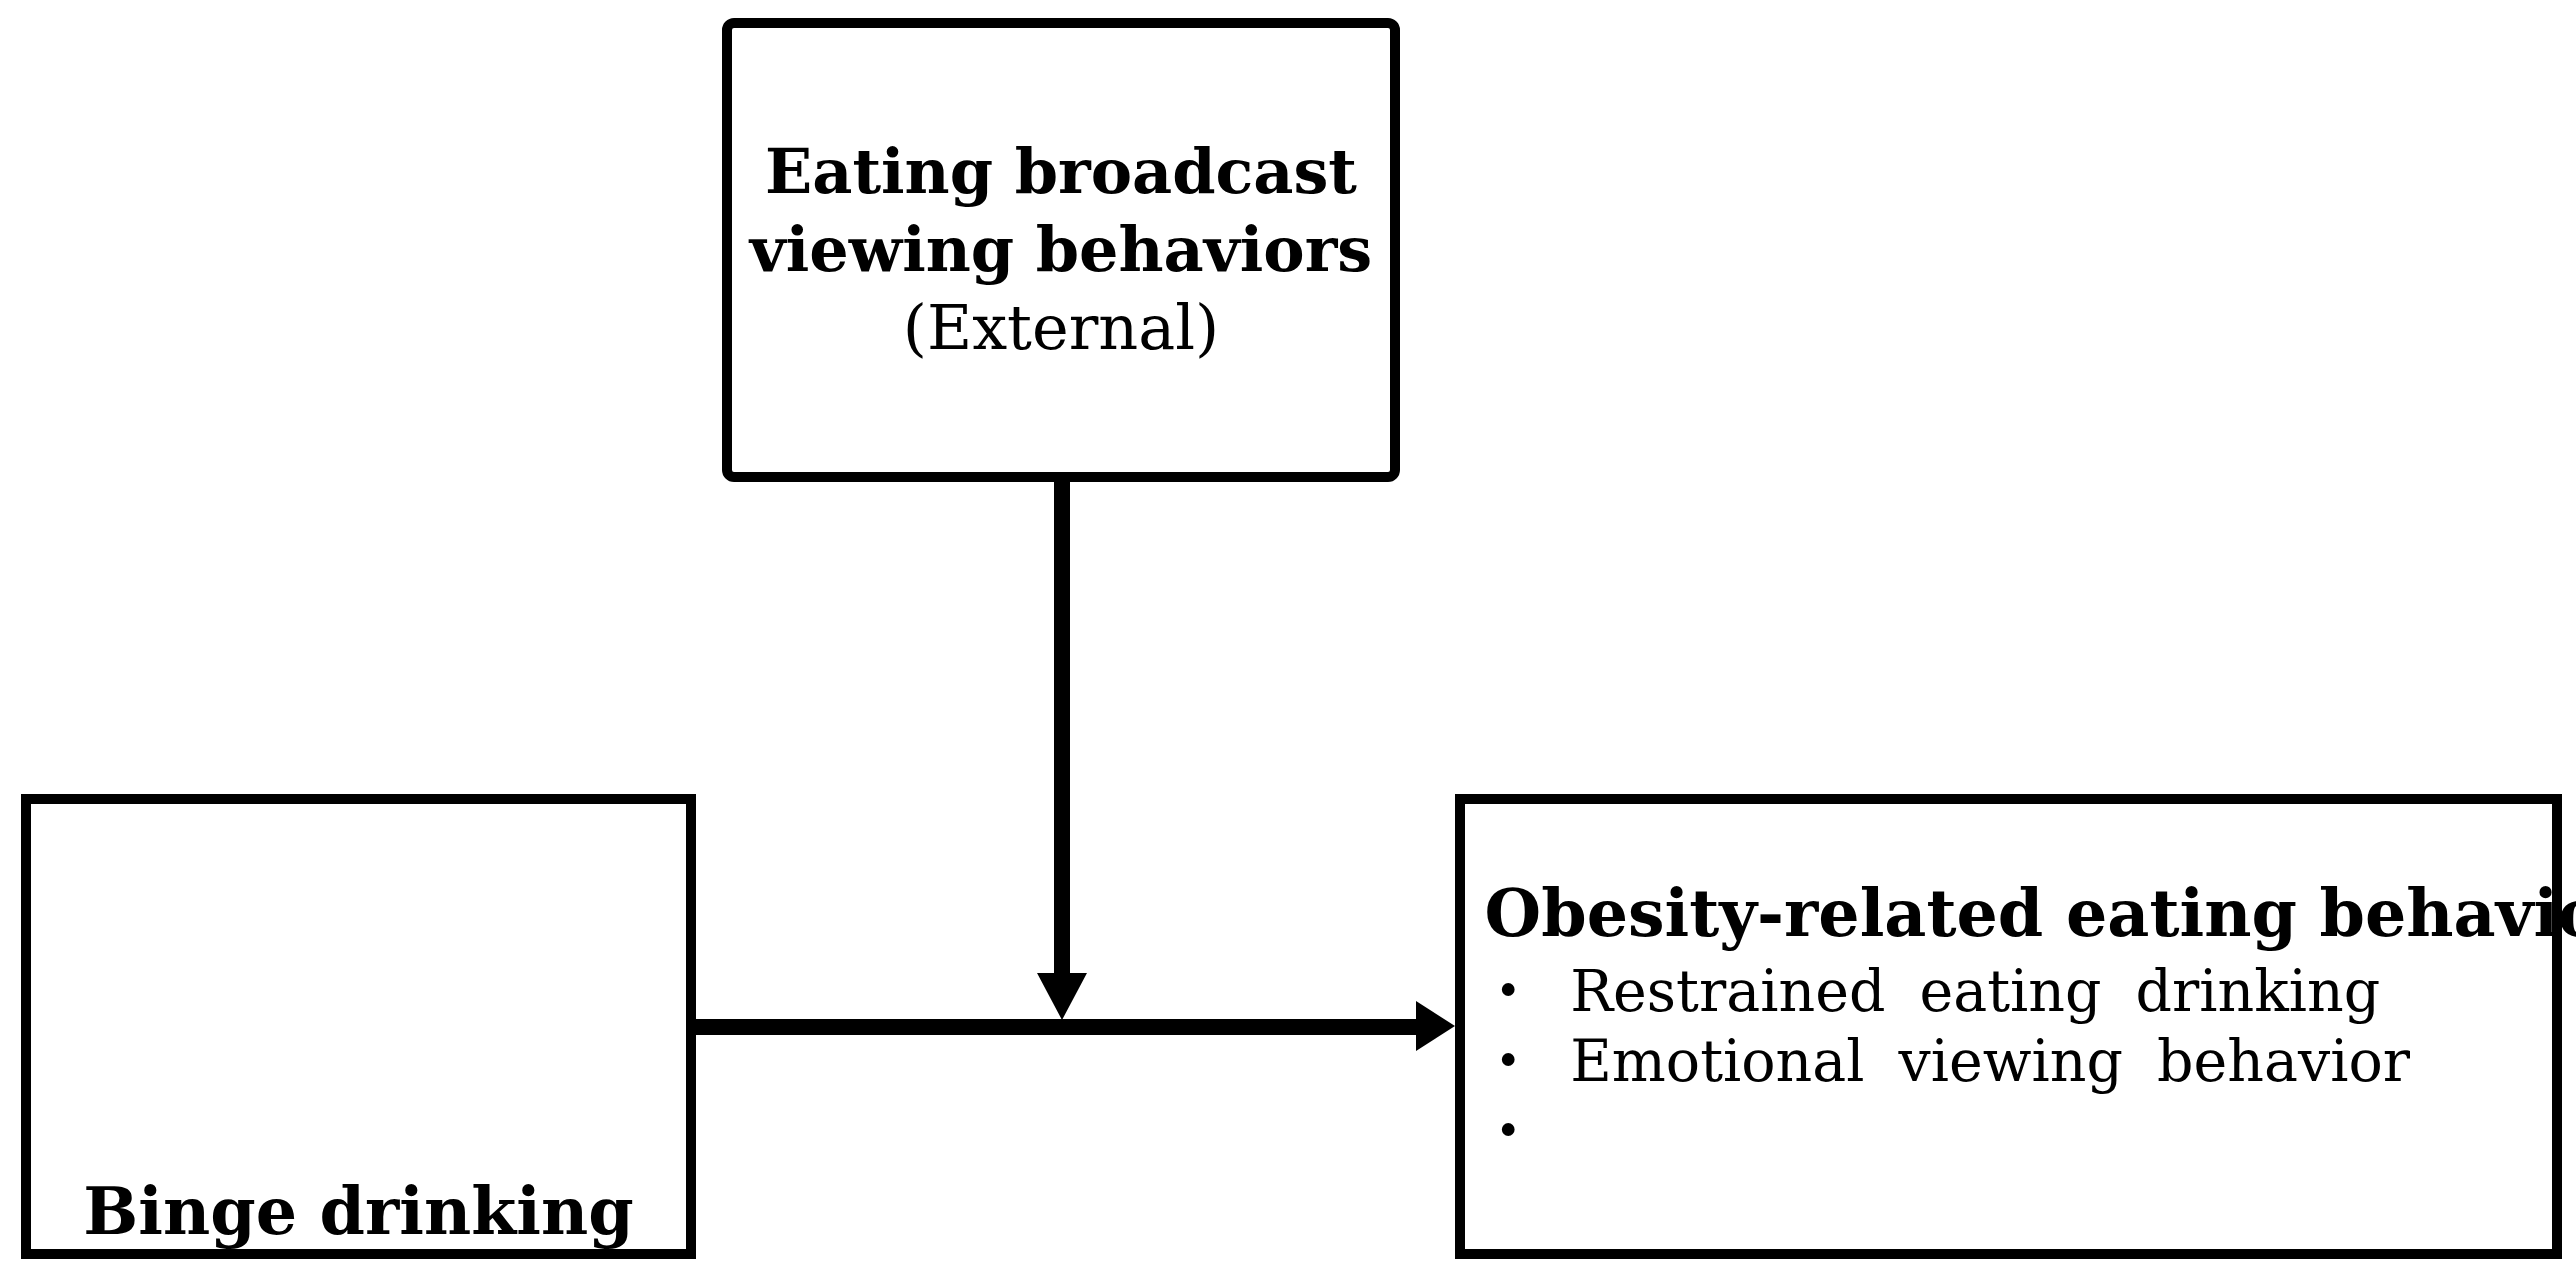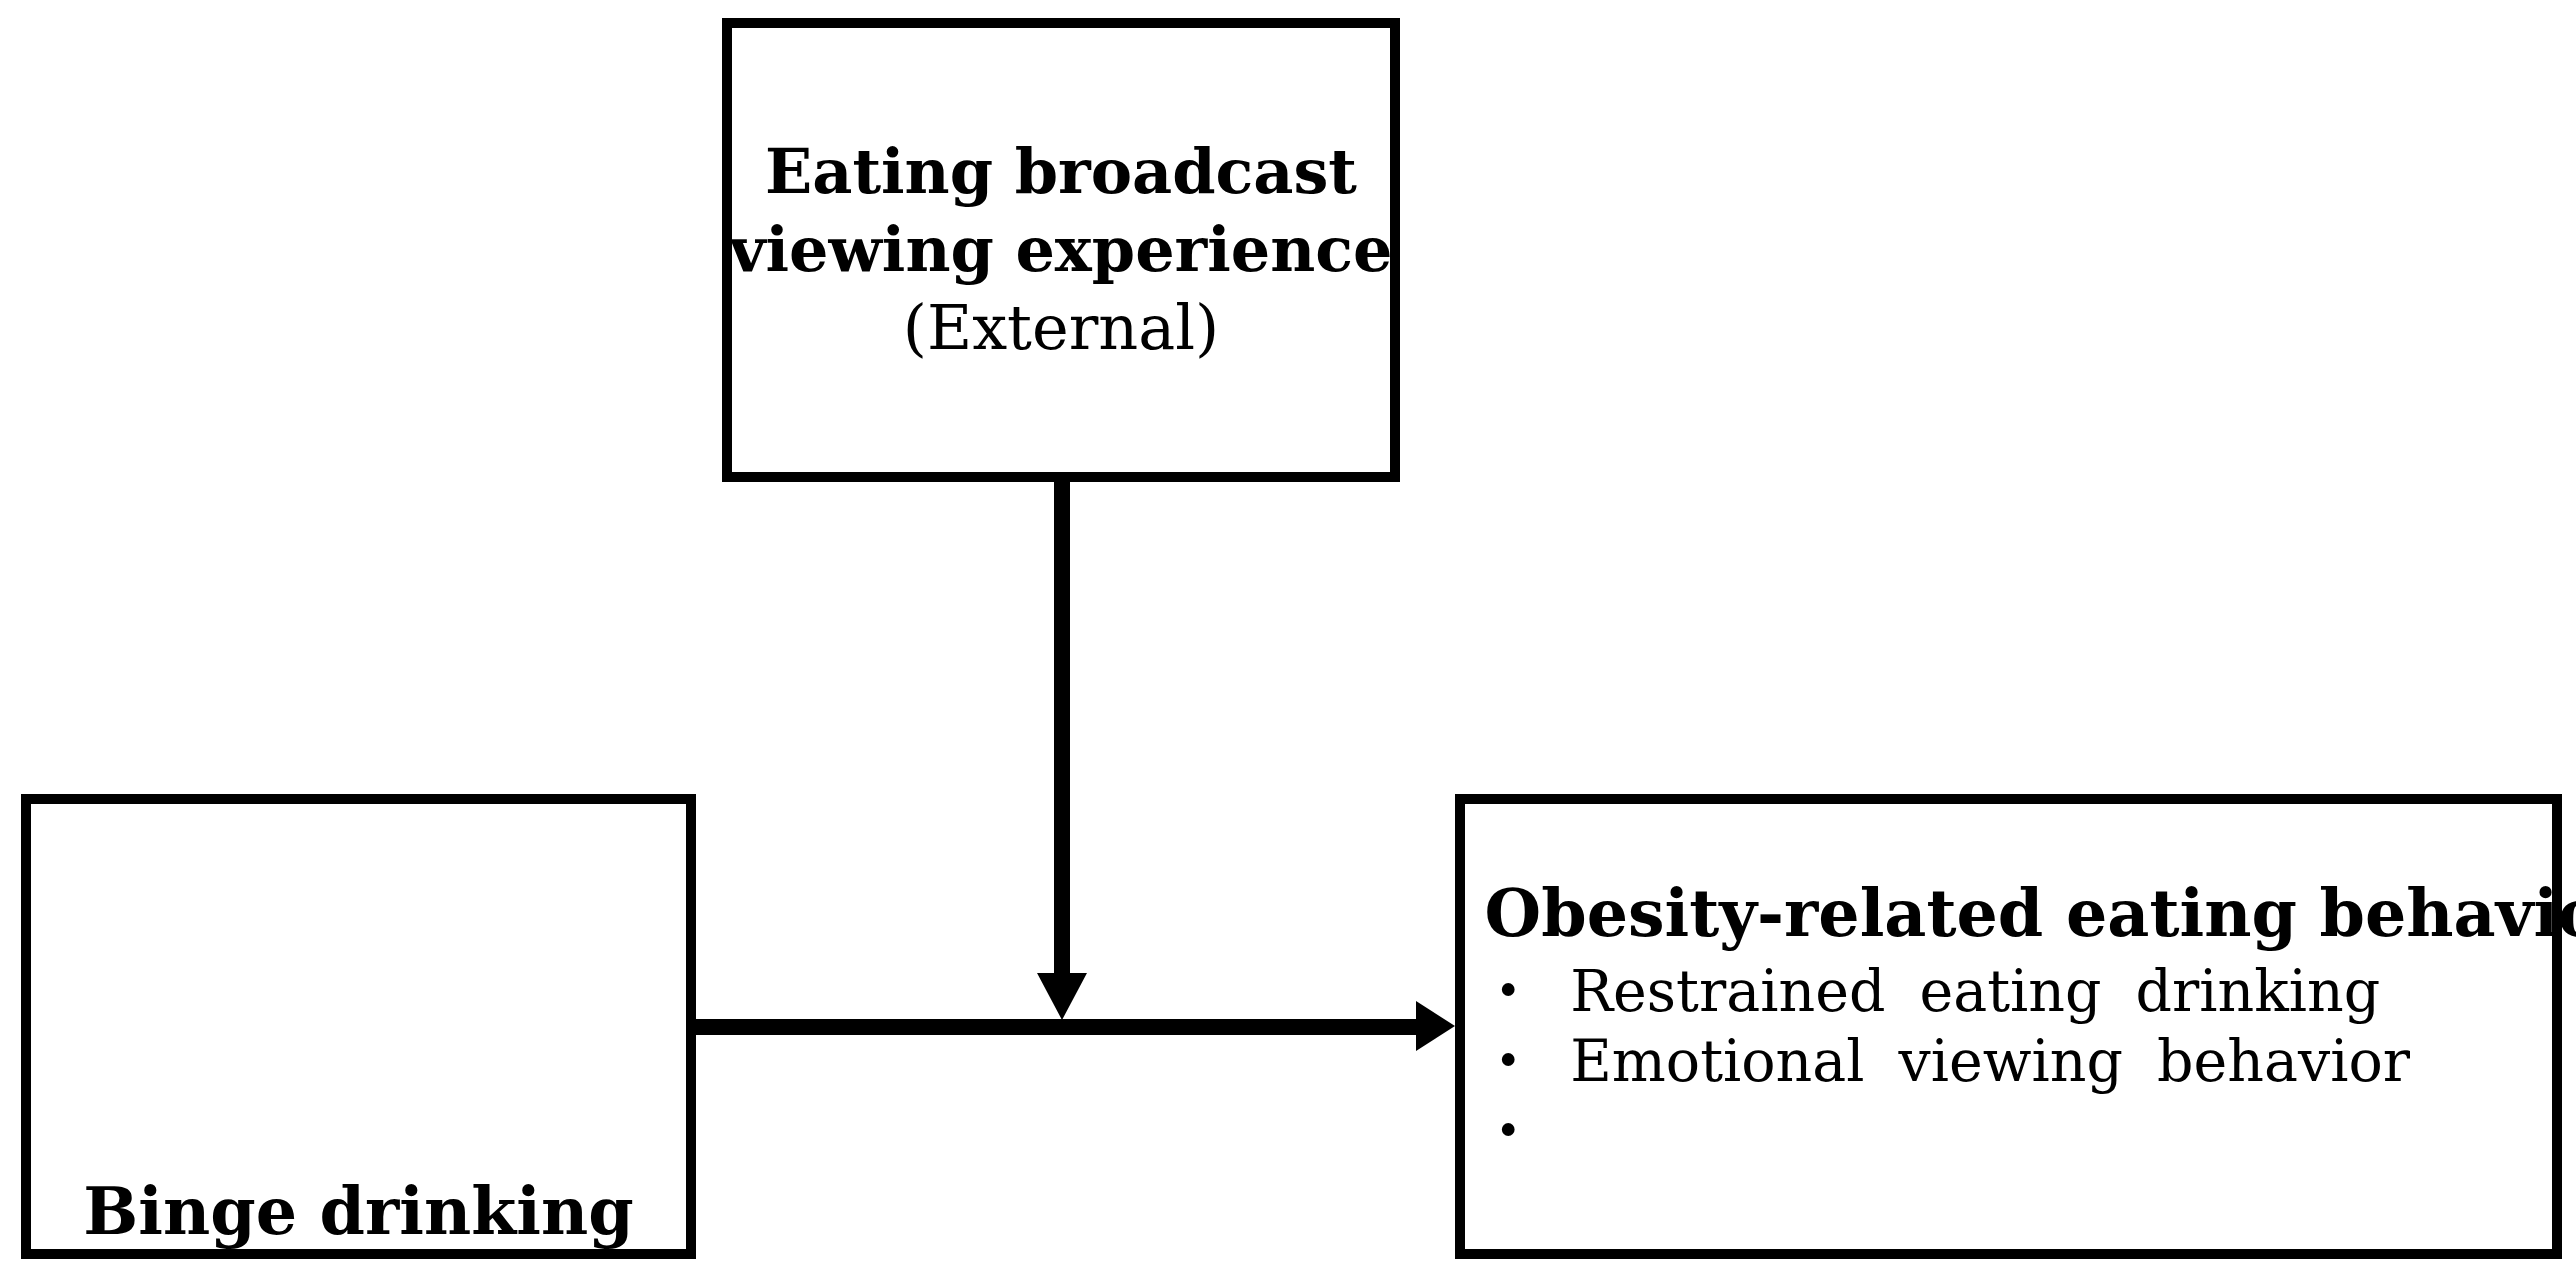--- a/index.html
+++ b/index.html
@@ -17,20 +17,21 @@
     box-sizing: border-box;
     border: 10.6px solid #000000;
     background: #ffffff;
   }
   
   .moderator-box {
     left: 722px; top: 18px; width: 678px; height: 464px;
     display: flex; flex-direction: column;
     justify-content: center; align-items: center;
     text-align: center;
+    border-radius: 12px;
   }
   .moderator-box .line {
     font-size: 62px; line-height: 78px; white-space: nowrap;
   }
   .moderator-box .line.bold { font-weight: bold; }
   
   .predictor-box {
     left: 21px; top: 794px; width: 675px; height: 465px;
     display: flex; justify-content: center; align-items: flex-end;
   }
@@ -71,21 +72,21 @@
     border-left: 39px solid #000000;
   }
 </style>
 </head>
 <body>
 
 <div class="canvas">
 
   <div class="box moderator-box">
     <div class="line bold">Eating broadcast</div>
-    <div class="line bold">viewing experience</div>
+    <div class="line bold">viewing behaviors</div>
     <div class="line">(External)</div>
   </div>
 
   <div class="box predictor-box">
     <div class="label">Binge drinking</div>
   </div>
 
   <div class="box outcome-box">
     <div class="outcome-title">Obesity-related eating behaviors</div>
     <ul class="outcome-list">

